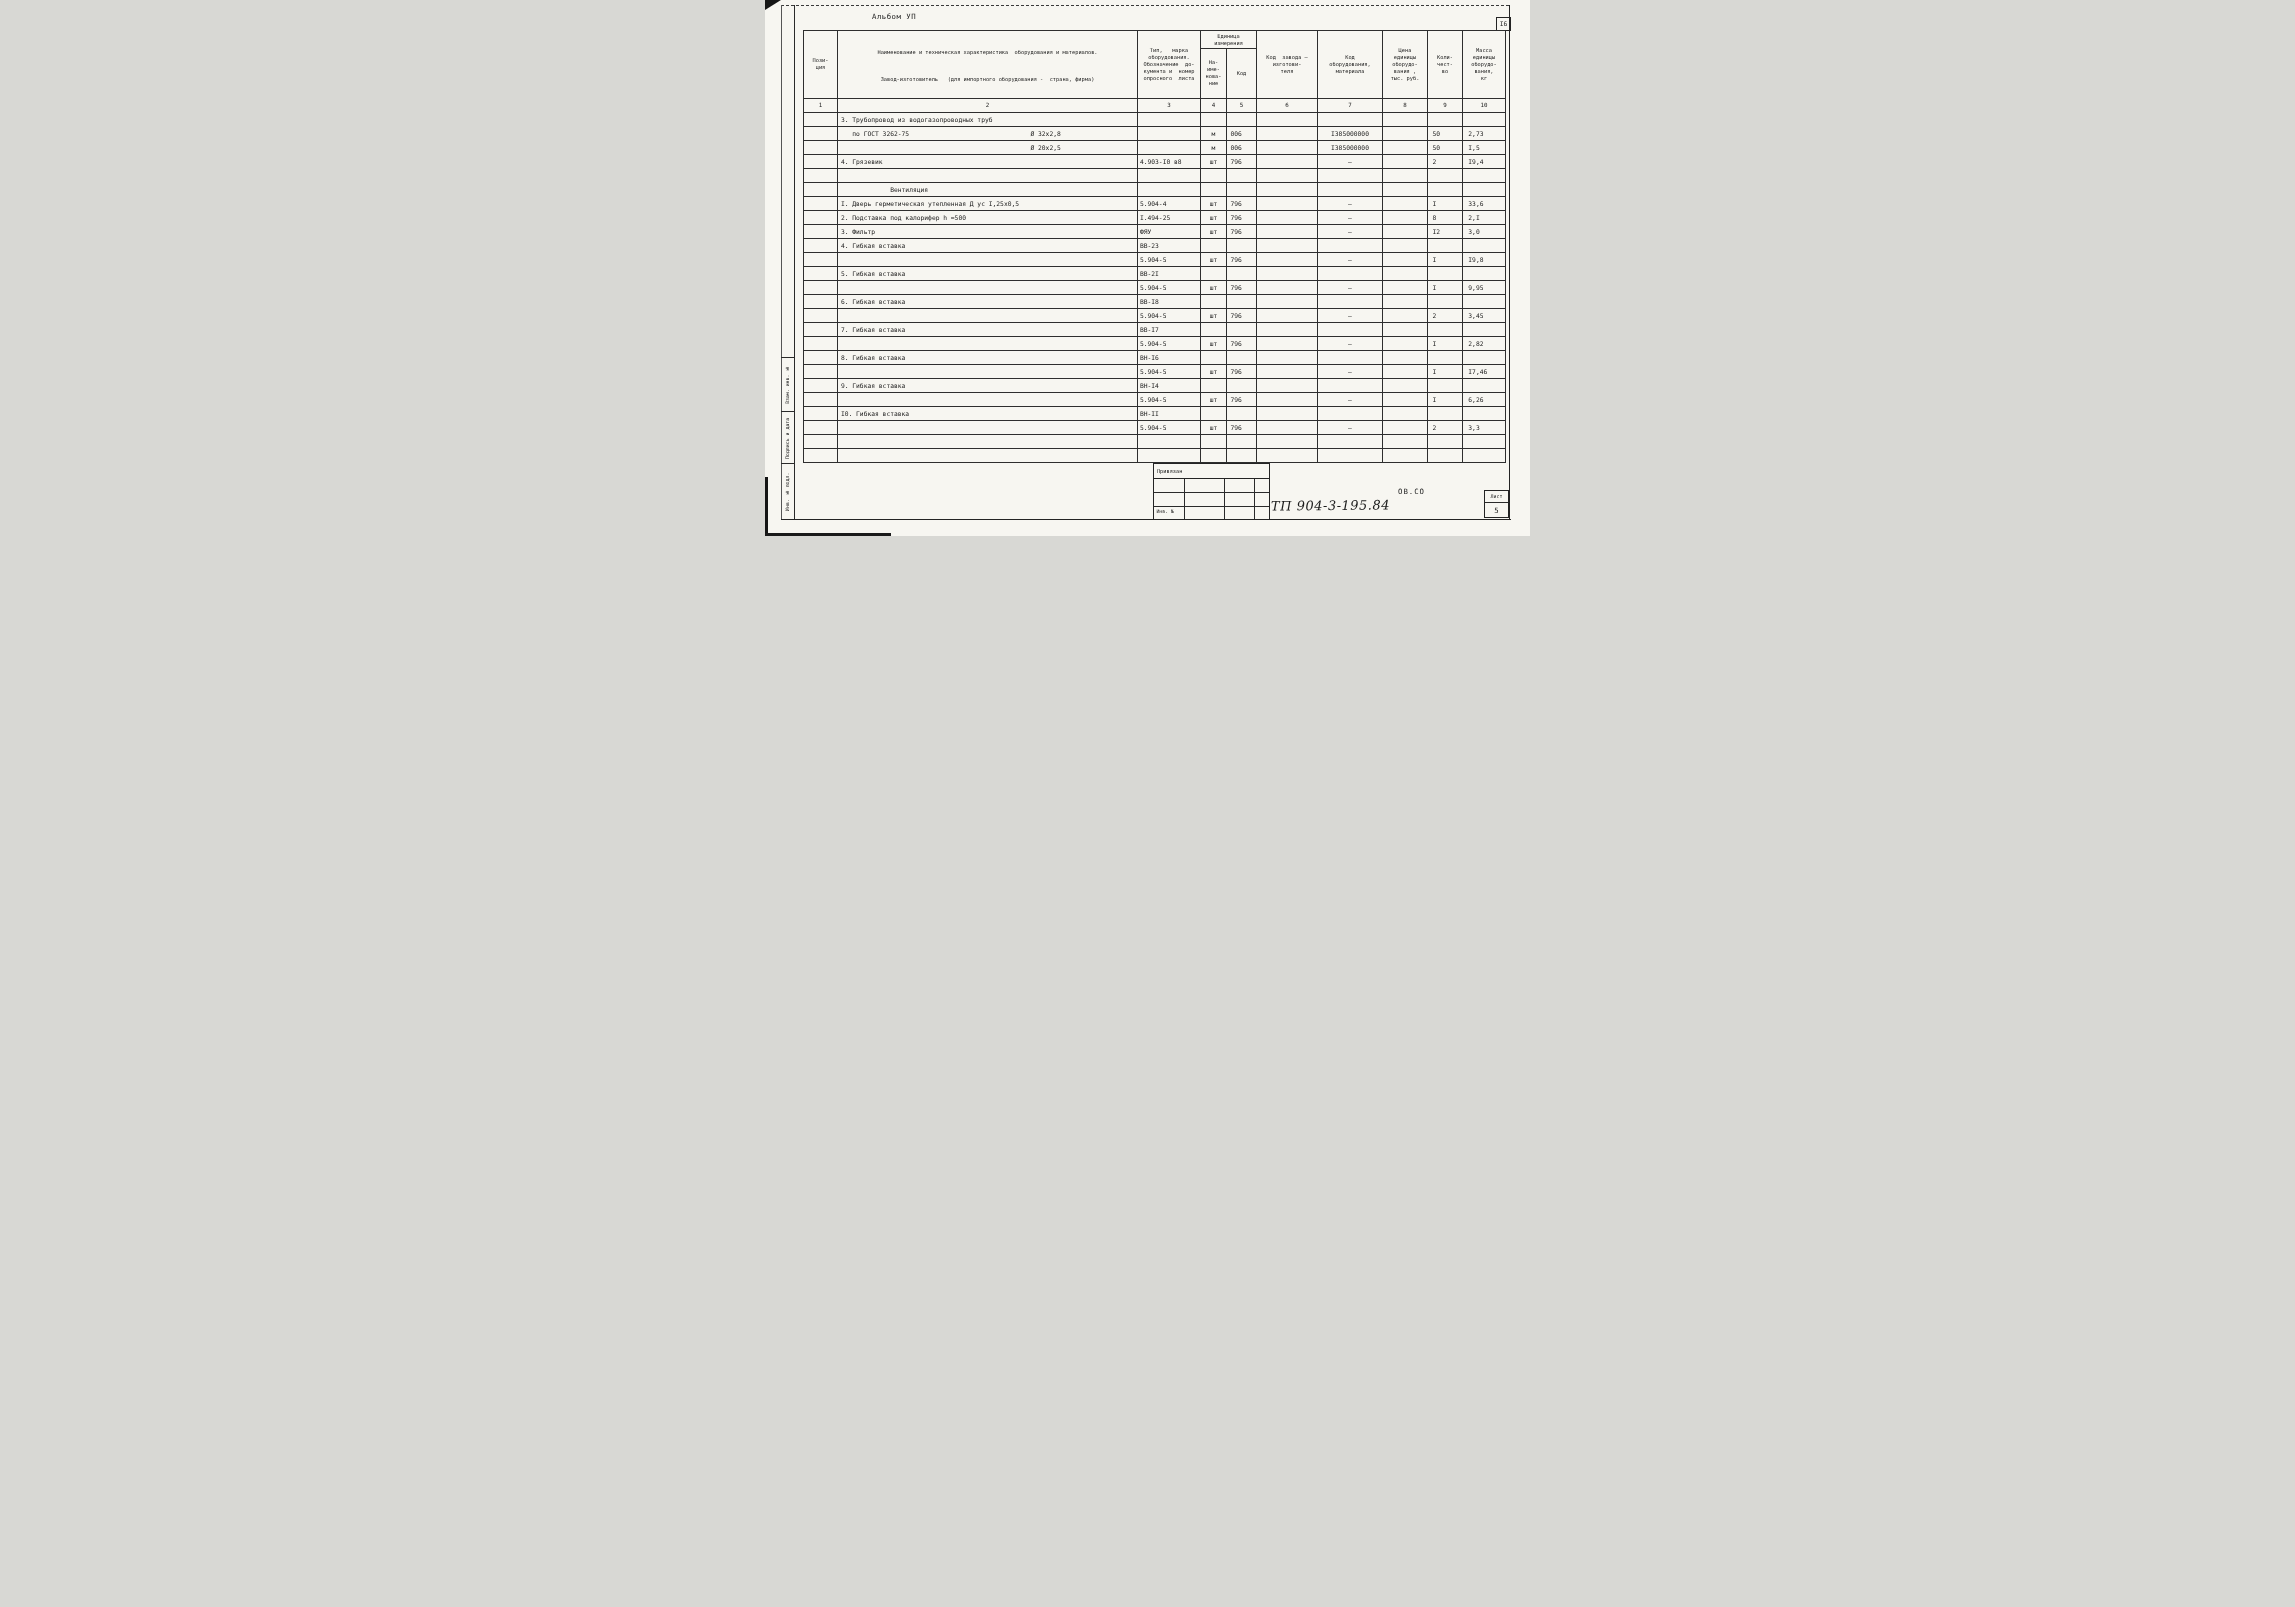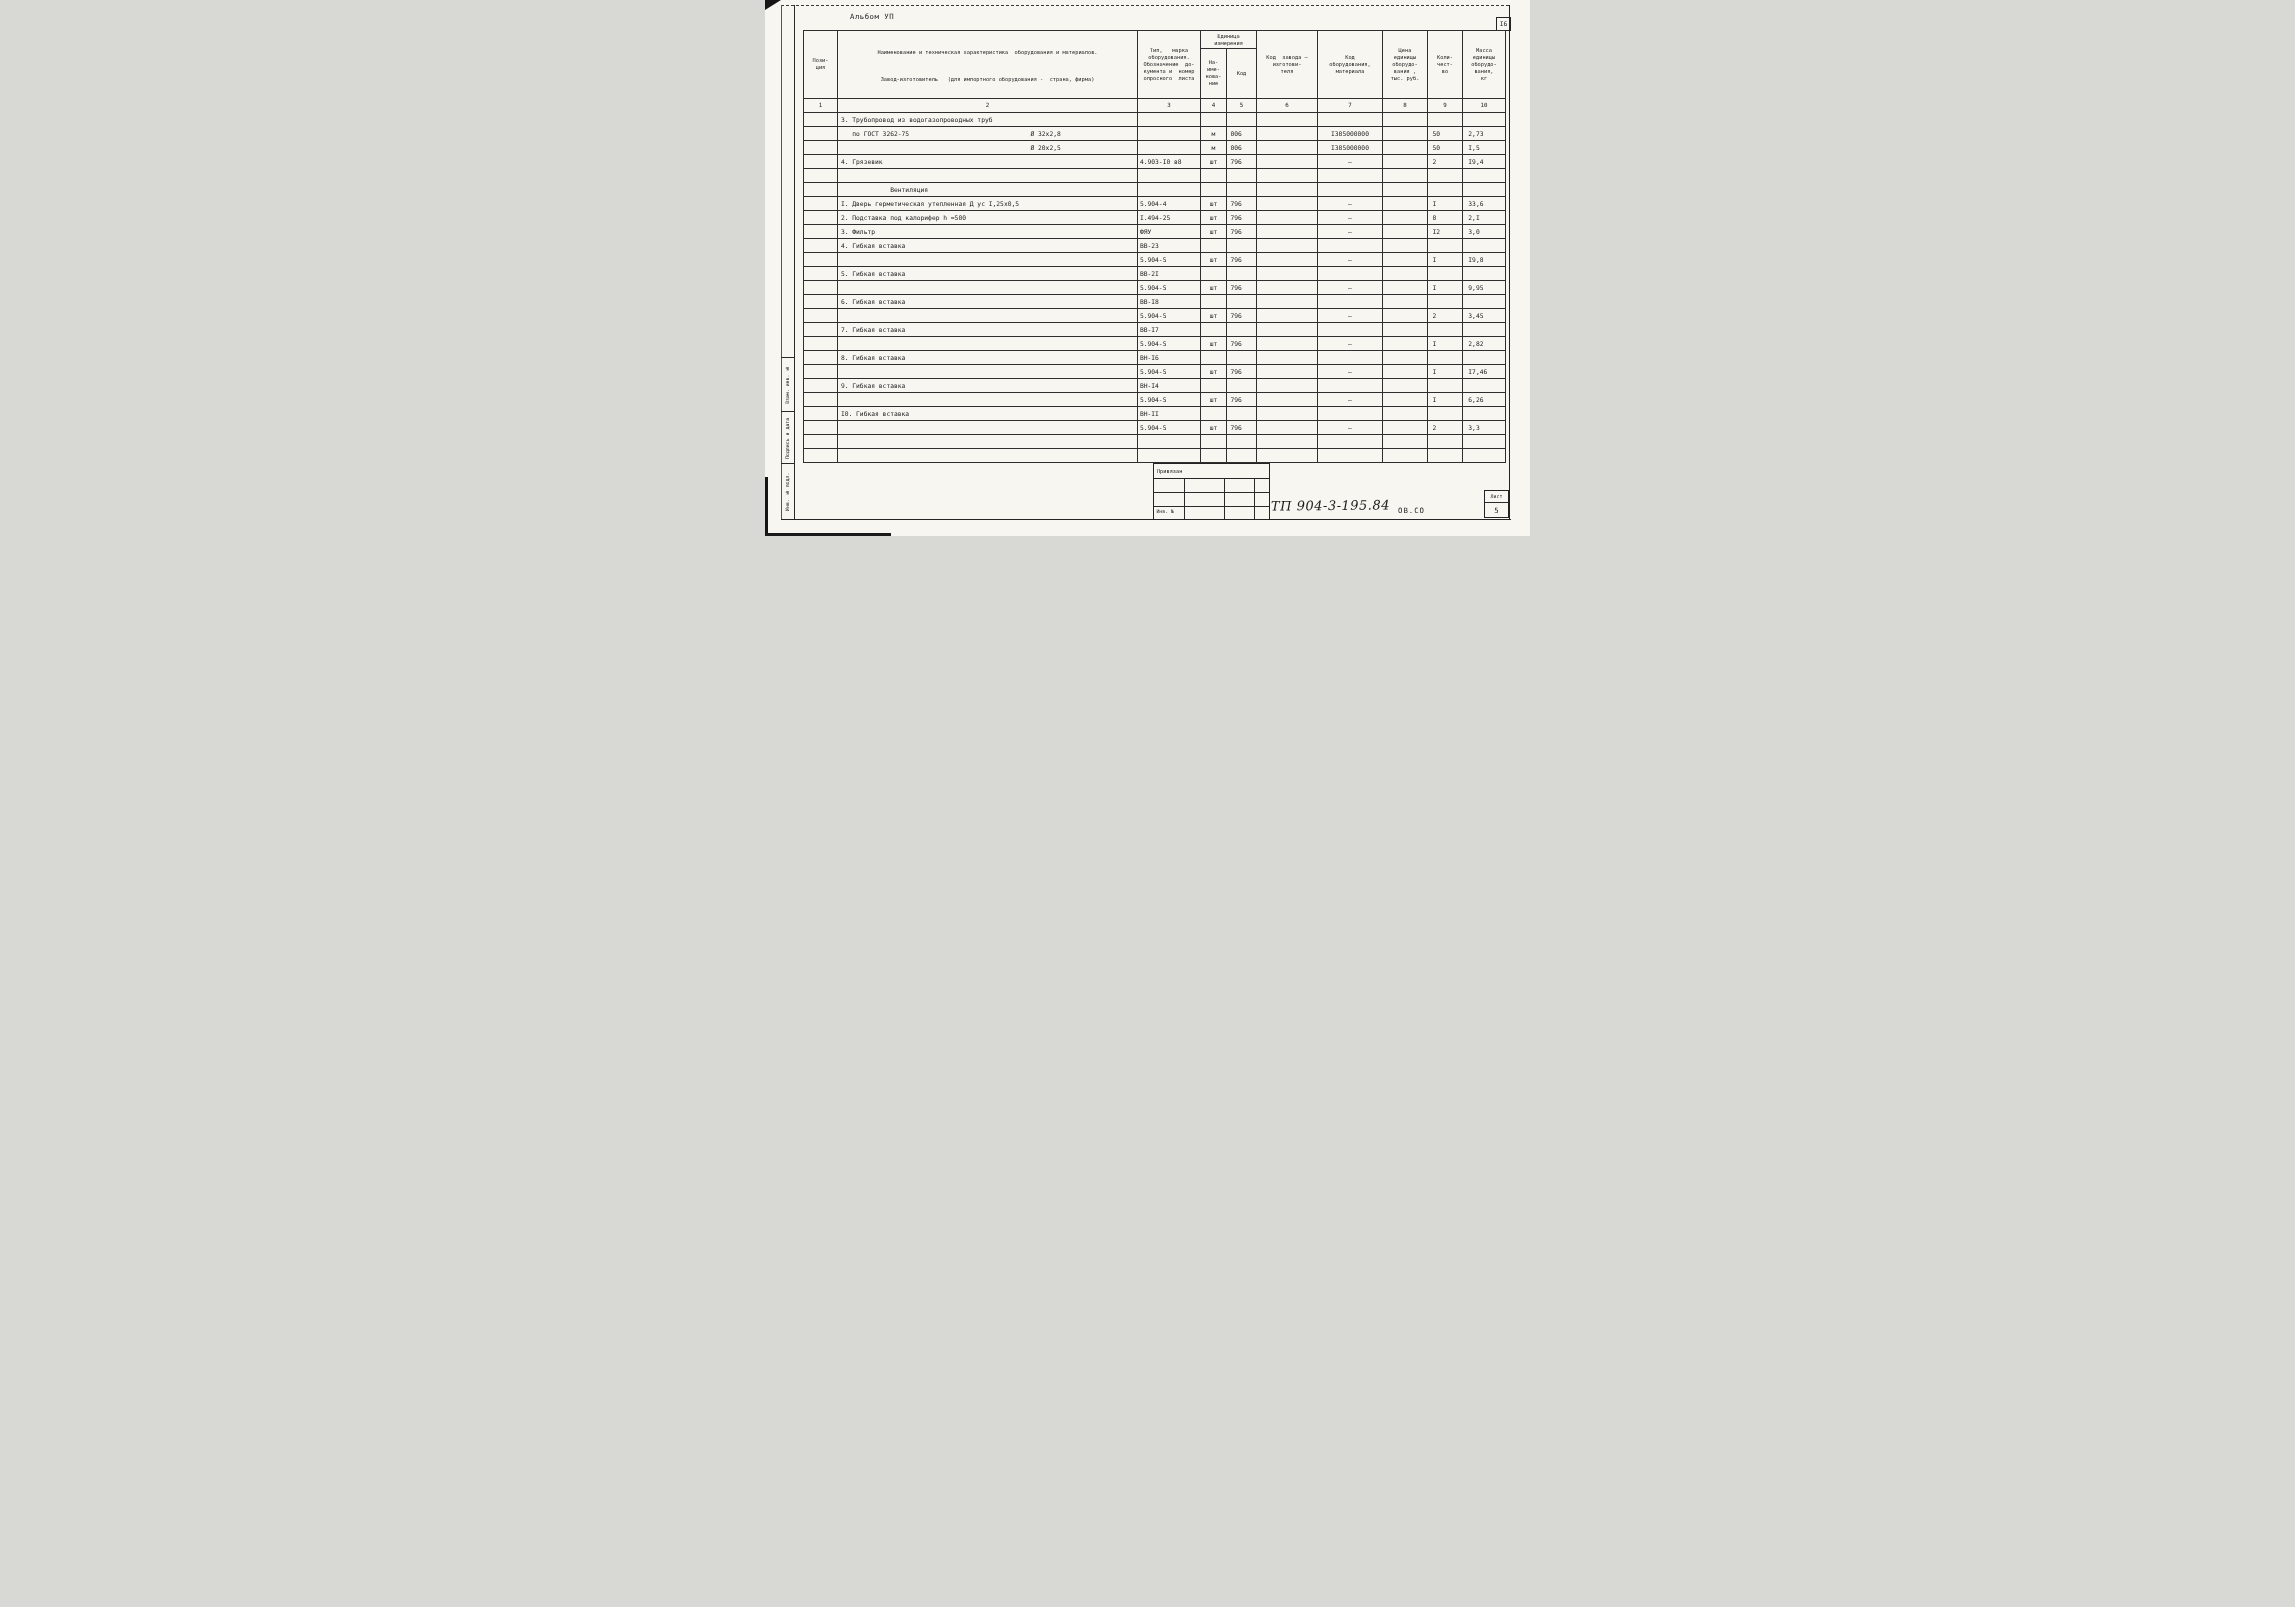--- a/index.html
+++ b/index.html
@@ -15,21 +15,21 @@
   .edge-bl{position:absolute;left:0;top:477px;width:3.4px;height:59px;background:#151515;}
   .edge-b2{position:absolute;left:0;top:533px;width:126px;height:2.9px;background:#1a1a1a;}
 
   
   .frame-top{position:absolute;left:16px;top:4.9px;width:728px;border-top:1.5px dashed #3a3a3a;}
   .frame-right{position:absolute;left:744px;top:4.9px;height:514px;border-left:1.5px solid #242424;}
   .frame-bottom{position:absolute;left:16px;top:519px;width:730px;border-top:1.5px solid #242424;}
   .frame-left-outer{position:absolute;left:16px;top:4.9px;height:514px;border-left:1px solid #555;}
   .frame-left-inner{position:absolute;left:29px;top:4.9px;height:514px;border-left:1px solid #2a2a2a;}
 
-  .album{position:absolute;left:85px;top:11.7px;font-size:7.3px;letter-spacing:0.5px;}
+  .album{position:absolute;left:107px;top:11.7px;font-size:7.3px;letter-spacing:0.5px;}
   .pagebox{position:absolute;left:731px;top:16.5px;width:13px;height:12px;
     border:1px solid #242424;display:flex;align-items:center;justify-content:center;font-size:6.3px;}
 
   
   .mbox{position:absolute;left:16px;width:12.6px;border-top:1px solid #2a2a2a;}
   .mbox .vlabel{writing-mode:vertical-rl;transform:rotate(180deg);
     font-size:4.9px;width:100%;height:100%;display:flex;align-items:center;justify-content:center;
     white-space:nowrap;}
   .mb1{top:357px;height:53px;}
   .mb2{top:411px;height:52px;}
@@ -65,21 +65,21 @@
   .stamp .h2{position:absolute;left:0;right:0;top:28px;border-top:0.7px solid #2a2a2a;}
   .stamp .h3{position:absolute;left:0;right:0;top:42px;border-top:0.7px solid #2a2a2a;}
   .stamp .v1{position:absolute;top:14.6px;bottom:0;left:30px;border-left:0.7px solid #2a2a2a;}
   .stamp .v2{position:absolute;top:14.6px;bottom:0;left:70px;border-left:0.7px solid #2a2a2a;}
   .stamp .v3{position:absolute;top:14.6px;bottom:0;left:100px;border-left:0.7px solid #2a2a2a;}
   .stamp .inv{position:absolute;left:2.4px;top:44px;font-size:4.9px;}
 
   .doccode{position:absolute;left:506px;top:498px;
     font-family:"DejaVu Serif", serif;font-style:italic;font-size:13px;
     letter-spacing:0.5px;transform:rotate(-0.6deg);}
-  .ovso{position:absolute;left:633px;top:506px;font-size:7.3px;letter-spacing:1px;}
+  .ovso{position:absolute;left:633px;top:487px;font-size:7.3px;letter-spacing:1px;}
 
   .sheetbox{position:absolute;left:719px;top:490px;width:25px;height:28px;border:1px solid #242424;box-sizing:border-box;}
   .sheetbox .cap{height:10.7px;border-bottom:0.7px solid #2a2a2a;font-size:4.9px;
     display:flex;align-items:center;justify-content:center;}
   .sheetbox .num{height:15.5px;font-size:7.3px;display:flex;align-items:center;justify-content:center;}
 </style>
 </head>
 <body>
 
 <div class="sheet">

